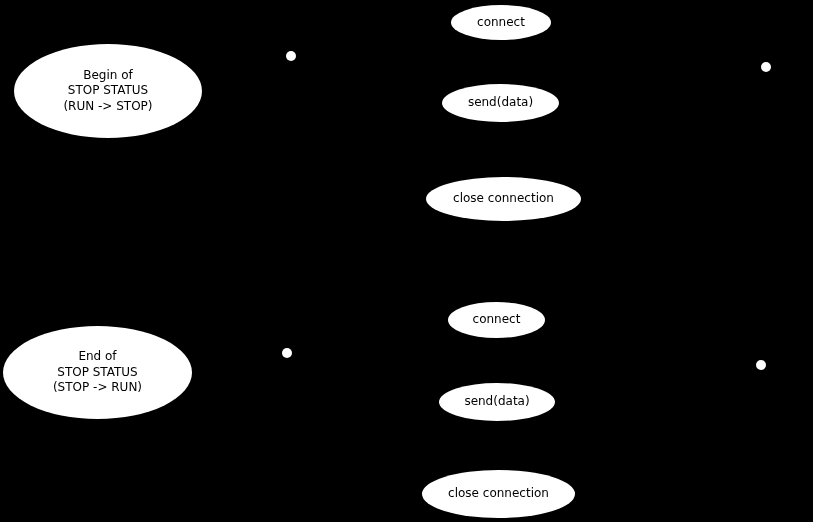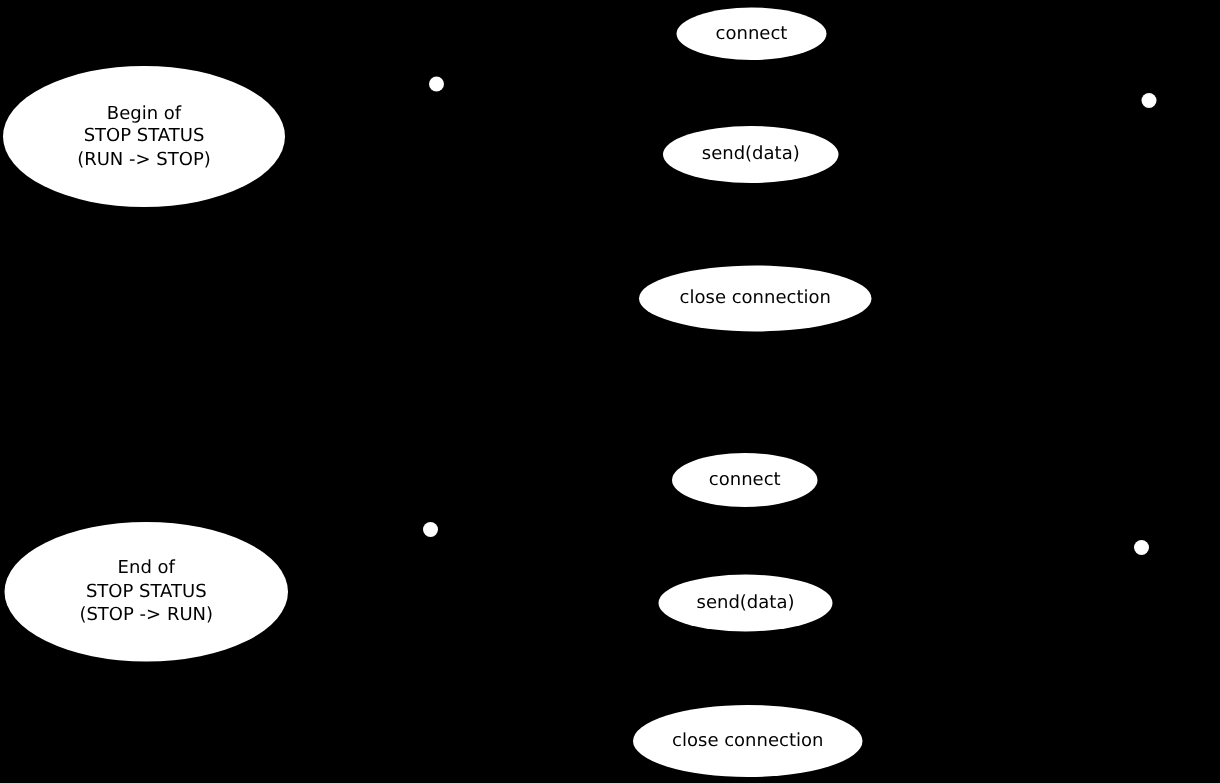--- a/index.html
+++ b/index.html
@@ -33,28 +33,28 @@
     text-align: center;
     white-space: nowrap;
   }
   .point-node {
     position: absolute;
     width: 10px; height: 10px;
     border-radius: 50%;
     background: var(--node-fill);
   }
   
-  #begin-state        { left: 2px;   top: 44px;  width: 188px; height: 94px; }
+  #begin-state        { left: 14px;   top: 44px;  width: 188px; height: 94px; }
   #top-point-left     { left: 286px; top: 51px; }
   #top-connect        { left: 451px; top: 5px;   width: 100px; height: 35px; }
   #top-send           { left: 442px; top: 84px;  width: 117px; height: 38px; }
   #top-close          { left: 426px; top: 177px; width: 155px; height: 44px; }
   #top-point-right    { left: 761px; top: 62px; }
   
-  #end-state          { left: 3px;   top: 348px; width: 189px; height: 93px; }
+  #end-state          { left: 3px;   top: 326px; width: 189px; height: 93px; }
   #bottom-point-left  { left: 282px; top: 348px; }
   #bottom-connect     { left: 448px; top: 302px; width: 97px;  height: 36px; }
   #bottom-send        { left: 439px; top: 383px; width: 116px; height: 38px; }
   #bottom-point-right { left: 756px; top: 360px; }
   #bottom-close       { left: 422px; top: 470px; width: 153px; height: 48px; }
 </style>
 </head>
 <body>
 
 <div class="canvas">

